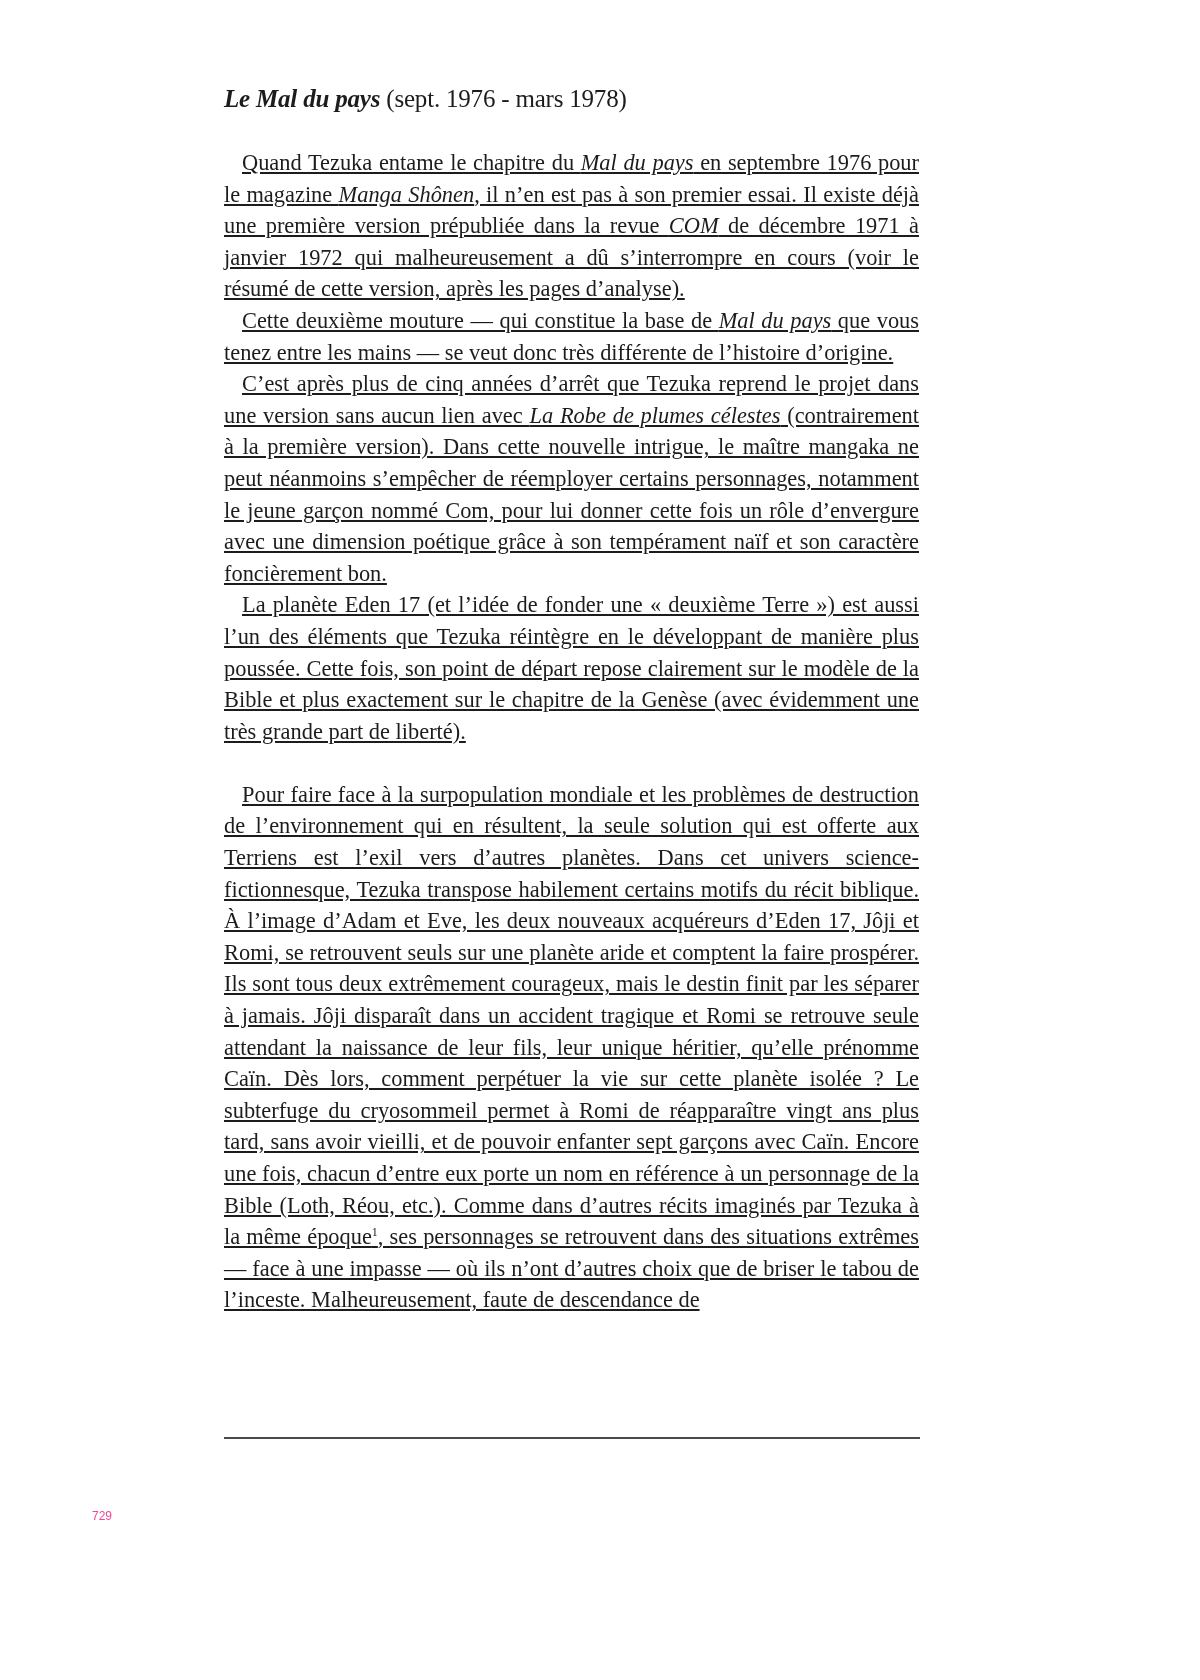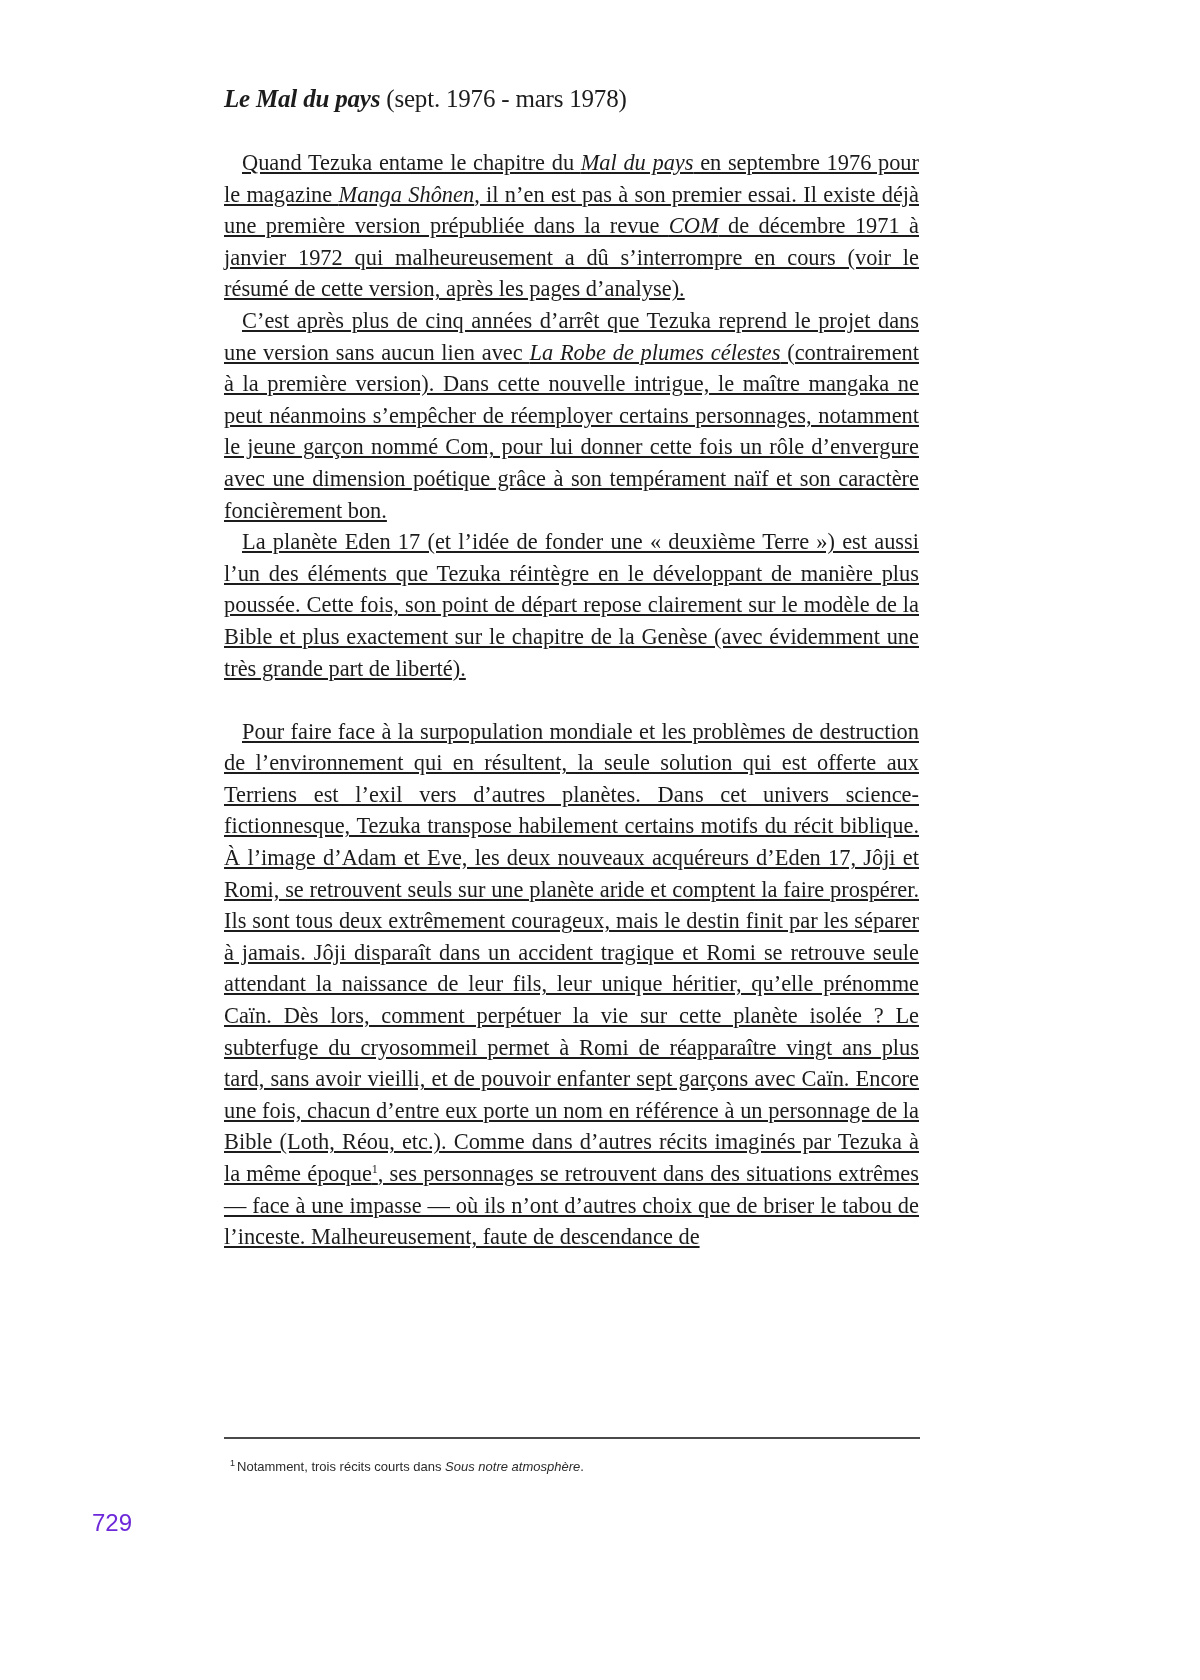--- a/index.html
+++ b/index.html
@@ -78,40 +78,38 @@
     }
     .footnote sup {
       font-size: 9px;
       margin-right: 2px;
     }
     .page-number {
       position: absolute;
       left: 92px;
       top: 1496px;
       font-family: "Liberation Sans", "DejaVu Sans", sans-serif;
-      font-size: 24px;
-      color: #6d28d9;
+      font-size: 12px;
+      color: #ec4899;
     }
   </style>
 </head>
 <body>
 
 <div class="page">
 
   <div class="heading">
     <span class="title">Le Mal du pays</span><span class="subtitle"> (sept. 1976 - mars 1978)</span>
   </div>
 
   <div class="body-text" id="body-text">
       <p><span>Quand Tezuka entame le chapitre du </span><em>Mal du pays</em><span> en septembre 1976 pour le magazine </span><em>Manga Shônen</em><span>, il n’en est pas à son premier essai. Il existe déjà une première version prépubliée dans la revue </span><em>COM</em><span> de décembre 1971 à janvier 1972 qui malheureusement a dû s’interrompre en cours (voir le résumé de cette version, après les pages d’analyse).</span></p>
+      <p><span>Cette deuxième mouture — qui constitue la base de </span><em>Mal du pays</em><span> que vous tenez entre les mains — se veut donc très différente de l’histoire d’origine.</span></p>
       <p><span>C’est après plus de cinq années d’arrêt que Tezuka reprend le projet dans une version sans aucun lien avec </span><em>La Robe de plumes célestes</em><span> (contrairement à la première version). Dans cette nouvelle intrigue, le maître mangaka ne peut néanmoins s’empêcher de réemployer cer­tains personnages, notamment le jeune garçon nommé Com, pour lui donner cette fois un rôle d’envergure avec une dimension poétique grâce à son tempérament naïf et son caractère foncièrement bon.</span></p>
       <p><span>La planète Eden 17 (et l’idée de fonder une « deuxième Terre ») est aussi l’un des éléments que Tezuka réintègre en le développant de manière plus poussée. Cette fois, son point de départ repose claire­ment sur le modèle de la Bible et plus exactement sur le chapitre de la Genèse (avec évidemment une très grande part de liberté).</span></p>
       <p class="section-break"><span>Pour faire face à la surpopulation mondiale et les problèmes de des­truction de l’environnement qui en résultent, la seule solution qui est offerte aux Terriens est l’exil vers d’autres planètes. Dans cet univers science-fictionnesque, Tezuka transpose habilement certains motifs du récit biblique. À l’image d’Adam et Eve, les deux nouveaux acqué­reurs d’Eden 17, Jôji et Romi, se retrouvent seuls sur une planète aride et comptent la faire prospérer. Ils sont tous deux extrêmement courageux, mais le destin finit par les séparer à jamais. Jôji disparaît dans un acci­dent tragique et Romi se retrouve seule attendant la naissance de leur fils, leur unique héritier, qu’elle prénomme Caïn. Dès lors, comment perpétuer la vie sur cette planète isolée ? Le subterfuge du cryo­sommeil permet à Romi de réapparaître vingt ans plus tard, sans avoir vieilli, et de pouvoir enfanter sept garçons avec Caïn. Encore une fois, chacun d’entre eux porte un nom en référence à un personnage de la Bible (Loth, Réou, etc.). Comme dans d’autres récits imaginés par Tezuka à la même époque</span><sup class="footnote-ref">1</sup><span>, ses personnages se retrouvent dans des situations extrêmes — face à une impasse — où ils n’ont d’autres choix que de briser le tabou de l’inceste. Malheureusement, faute de descendance de</span></p>
     </div>
 
   <div class="footnote-rule"></div>
 
-  <div class="footnote">
-    <sup>1</sup><span>Notamment, trois récits courts dans </span><em>Sous notre atmosphère</em><span>.</span>
-  </div>
 
   <div class="page-number">729</div>
 </div>
 
 </body></html>

